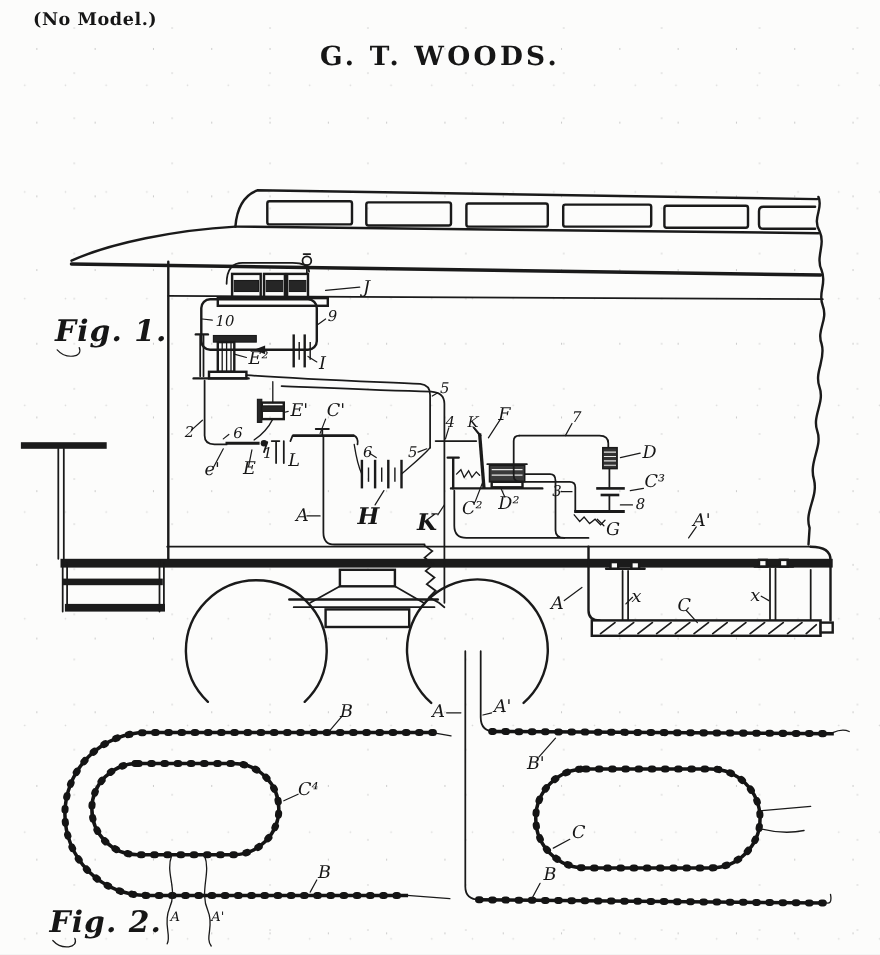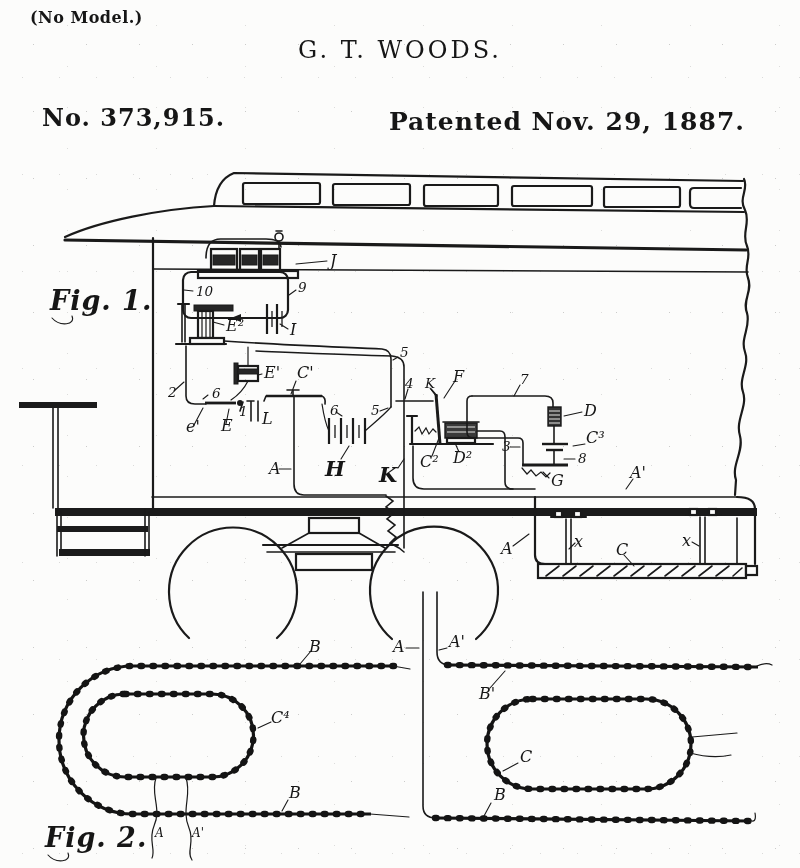--- a/index.html
+++ b/index.html
@@ -9,21 +9,21 @@
     background-image:
       radial-gradient(circle, rgba(90,90,90,.30) .6px, transparent 1px),
       radial-gradient(circle, rgba(120,120,120,.24) .5px, transparent .9px),
       radial-gradient(circle, rgba(60,60,60,.18) .6px, transparent 1px);
     background-size:53px 67px, 89px 41px, 37px 97px;
     background-position:7px 11px, 23px 5px, 41px 29px;
     font-family:"DejaVu Serif", serif; color:#161616;
   }
   .hdr{position:absolute;white-space:nowrap;color:#161616;}
   .no-model{left:30px;top:8px;font-size:16px;font-weight:bold;letter-spacing:.5px;}
-  .inventor{left:0;right:0;top:36px;text-align:center;font-size:24px;font-weight:normal;letter-spacing:3px;}
+  .inventor{left:0;right:0;top:36px;text-align:center;font-size:24px;font-weight:bold;letter-spacing:3px;}
   .ptitle{left:0;right:0;top:73px;text-align:center;font-size:18.5px;font-weight:bold;letter-spacing:1.5px;}
   .pnum{left:42px;top:103px;font-size:24px;font-weight:bold;letter-spacing:1px;}
   .pdate{right:55px;top:107px;font-size:25px;font-weight:bold;letter-spacing:1px;}
   svg{position:absolute;left:0;top:0;}
   svg *{vector-effect:none;}
   .ln{fill:none;stroke:#1a1a1a;stroke-width:1.6;stroke-linecap:round;}
   .ln2{fill:none;stroke:#1a1a1a;stroke-width:2.2;stroke-linecap:round;}
   .ln3{fill:none;stroke:#1a1a1a;stroke-width:3.2;stroke-linecap:round;}
   .thin{fill:none;stroke:#1a1a1a;stroke-width:1.2;stroke-linecap:round;}
   .leader{fill:none;stroke:#1a1a1a;stroke-width:1.1;stroke-linecap:round;}
@@ -38,22 +38,20 @@
   .num{font-size:13.5px;font-style:italic;}
   .cap{font-size:27px;font-style:italic;font-weight:bold;letter-spacing:1px;}
 </style>
 </head>
 <body>
 
 <div class="page">
 
   <div class="hdr no-model">(No Model.)</div>
   <div class="hdr inventor">G. T. WOODS.</div>
-  <div class="hdr pnum">No. 373,915.</div>
-  <div class="hdr pdate">Patented Nov. 29, 1887.</div>
 
   <svg width="800" height="868" viewBox="0 0 800 868">
 
     <g>
 
       <path class="ln2" d="M214,206 Q216,180 234,173 L743,181"></path>
       <path class="ln2" d="M214,206 L744,212"></path>
 
       <rect class="ln2" fill="none" x="243" y="183" width="77" height="21" rx="2"></rect>
       <rect class="ln2" fill="none" x="333" y="184" width="77" height="21" rx="2"></rect>

